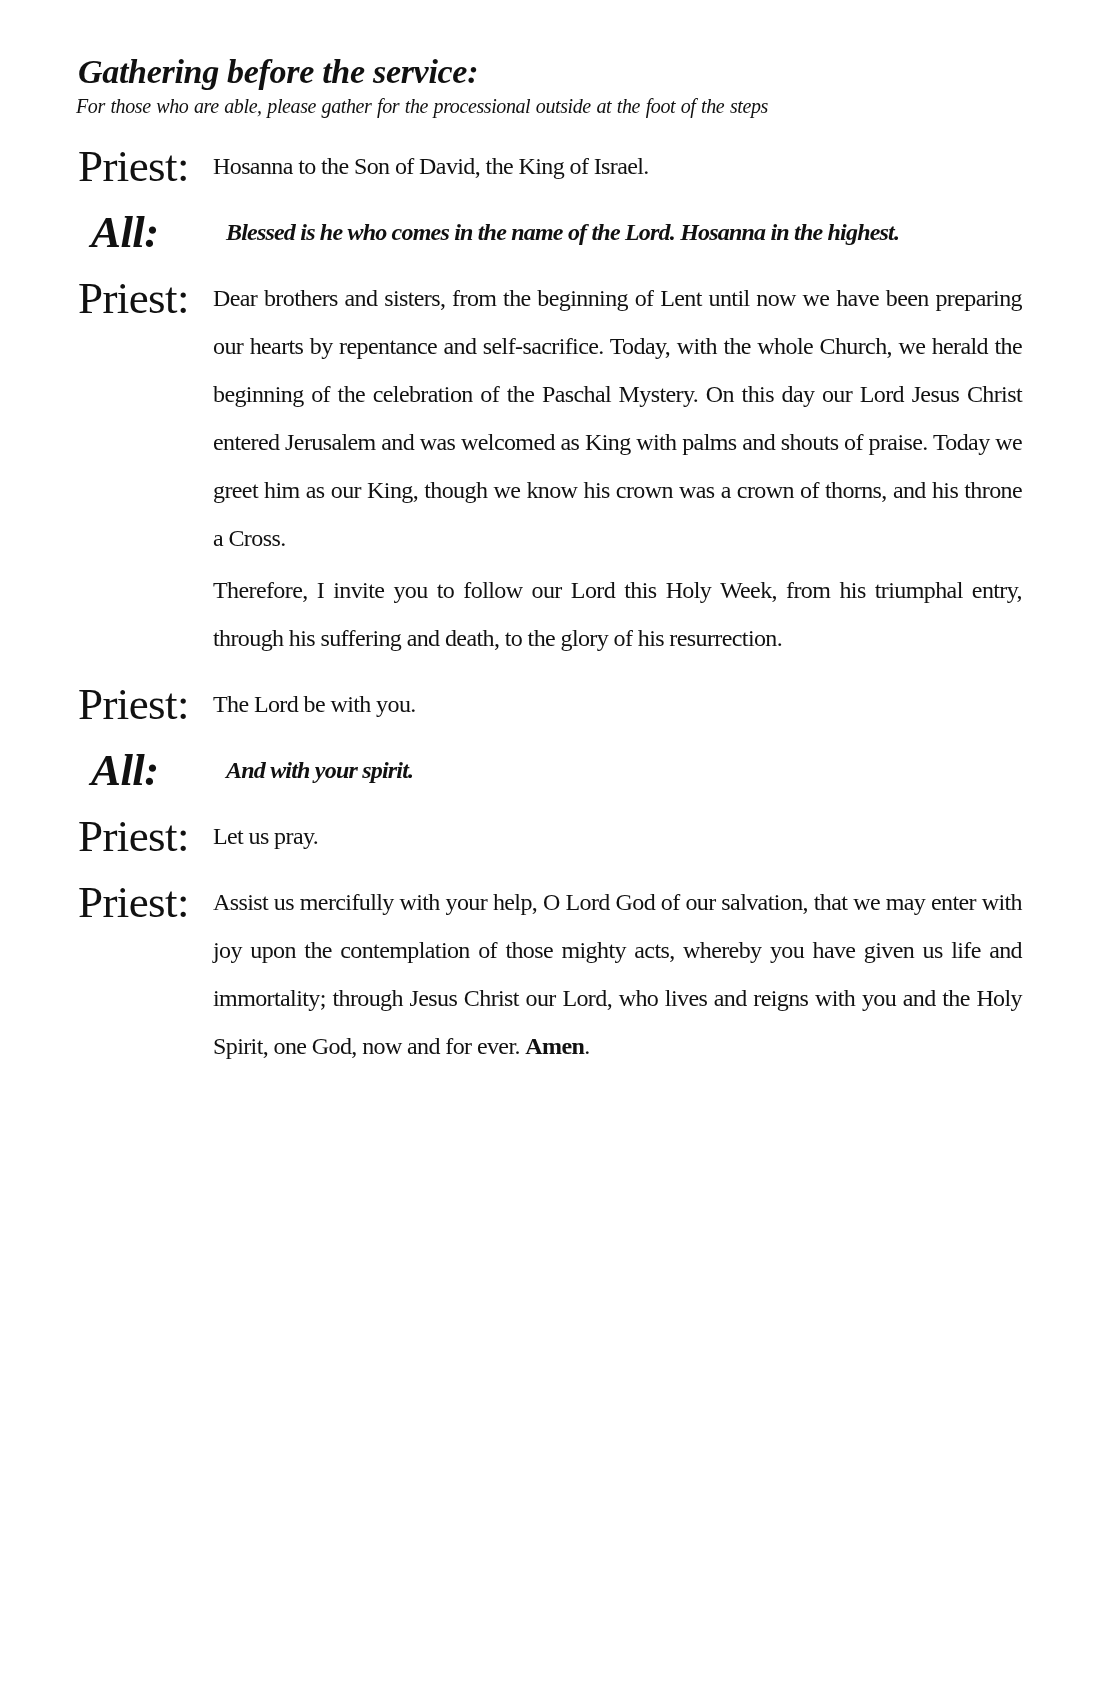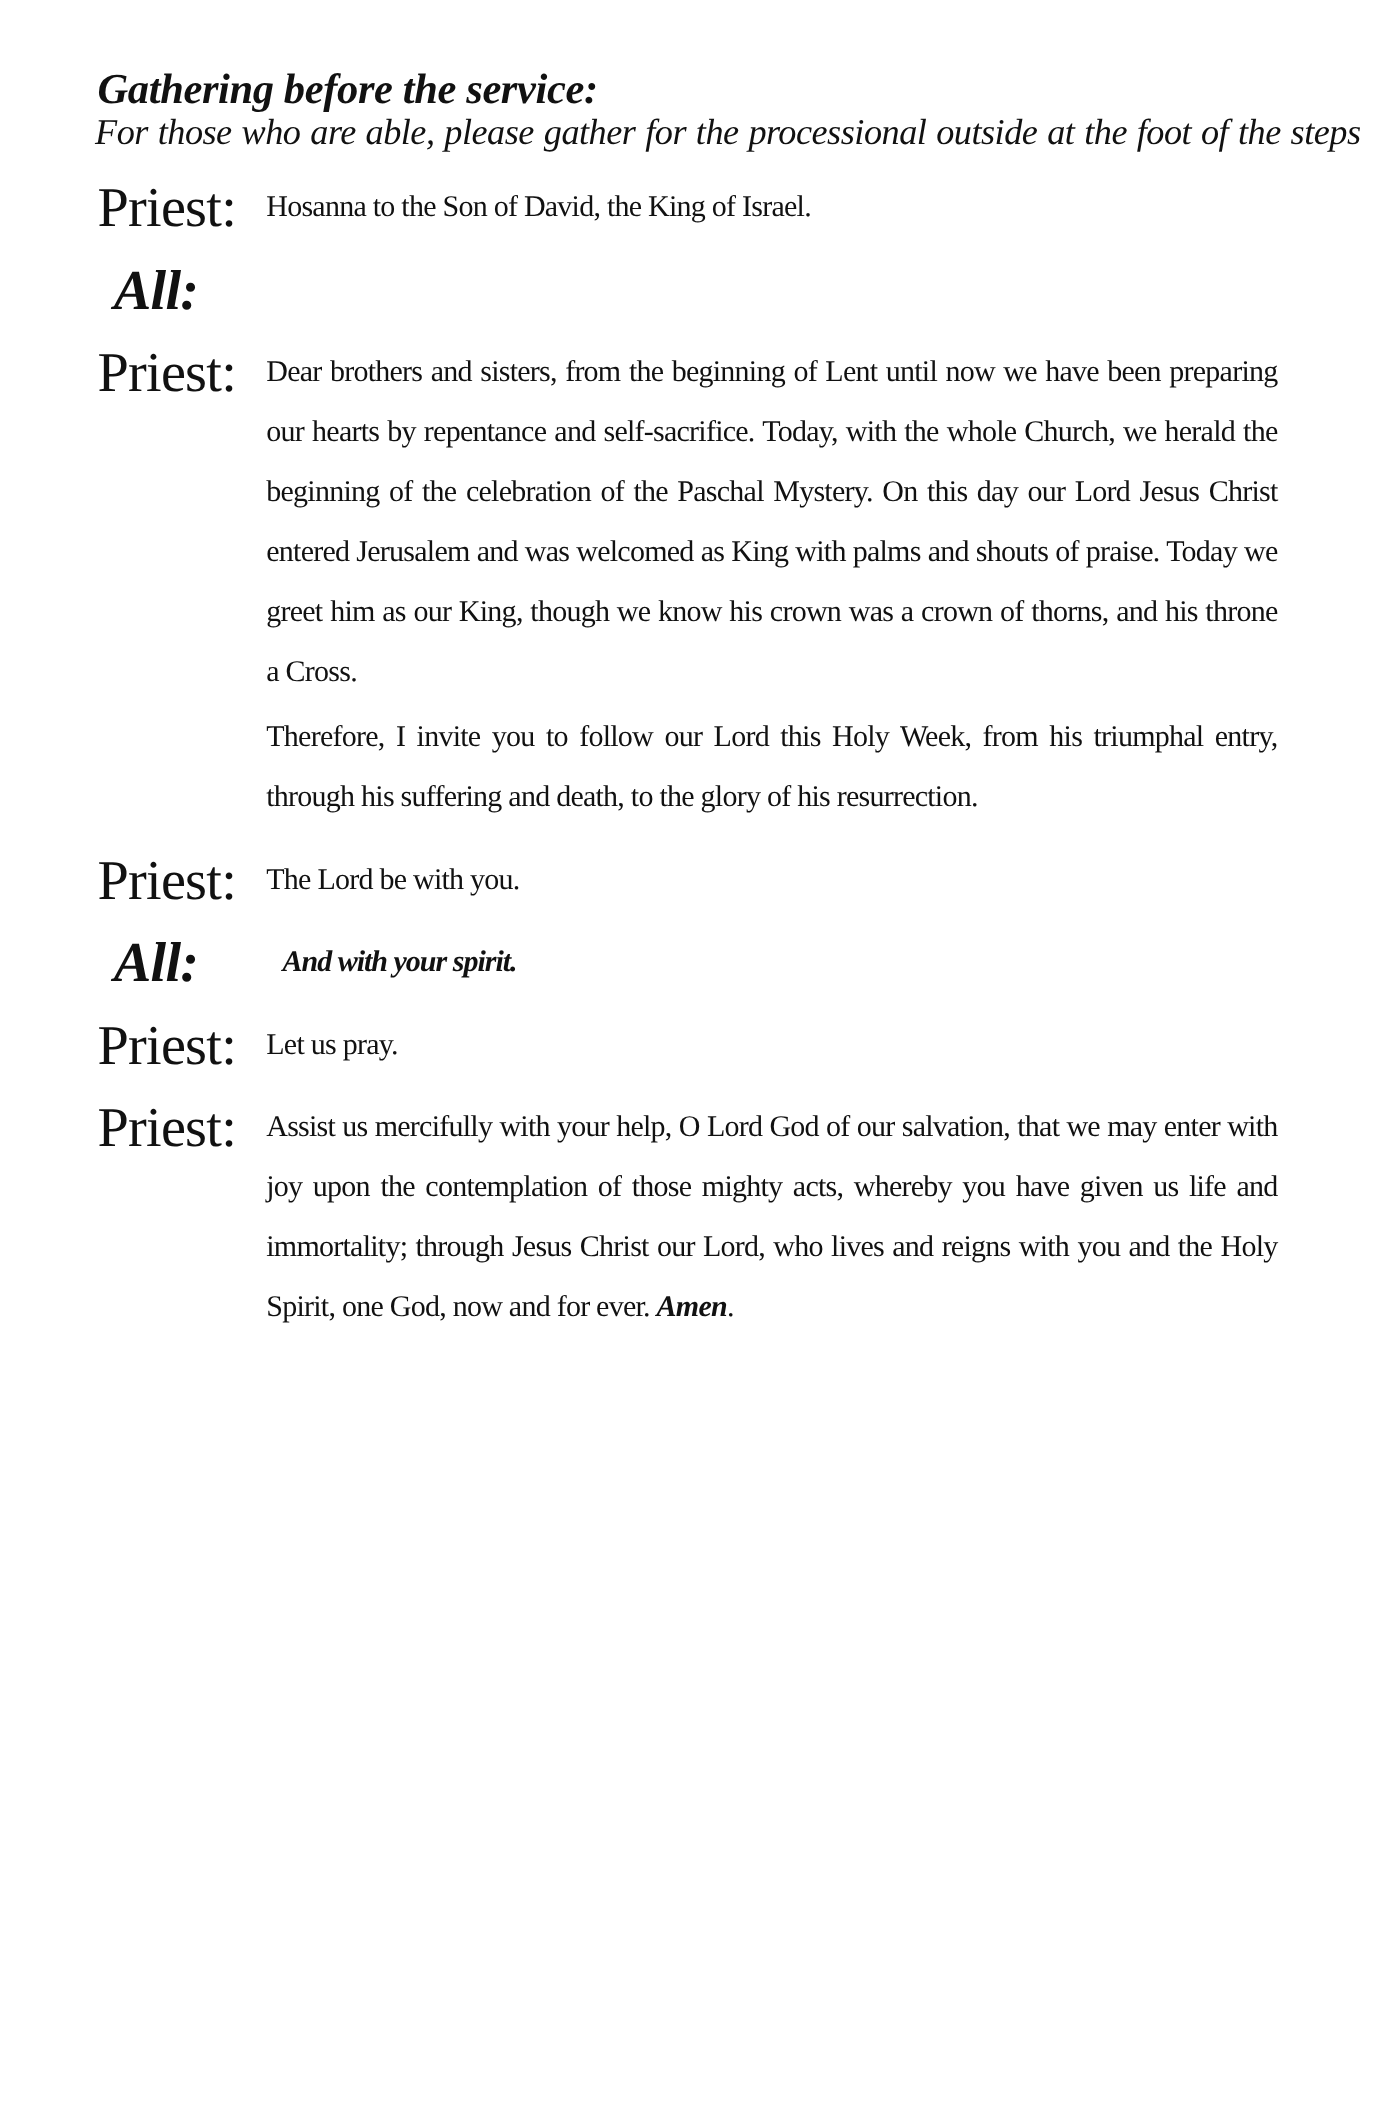--- a/index.html
+++ b/index.html
@@ -23,21 +23,21 @@
   }
   .heading {
     font-size: 34px;
     font-weight: bold;
     font-style: italic;
     line-height: 40px;
     margin: 0;
     letter-spacing: -0.3px;
   }
   .note {
-    font-size: 29px;
+    font-size: 20px;
     font-style: italic;
     line-height: 28px;
     margin: 0 0 0 -2px;
     letter-spacing: -0.4px;
     word-spacing: 1px;
   }
   .note .line { display: block; white-space: nowrap; }
   .liturgy { margin-top: 22px; }
   .block {
     display: flex;
@@ -67,21 +67,21 @@
   }
   .text.plain { text-align: left; }
   .text.response {
     font-weight: bold;
     font-style: italic;
     text-align: left;
     letter-spacing: -0.8px;
   }
   .para { display: block; margin: 0; }
   .para + .para { margin-top: 4px; font-family: Liberation Serif, serif; }
-  .amen { font-weight: bold; font-style: italic; }
+  .amen { font-weight: bold; }
 </style>
 </head>
 <body>
 
 <div class="page">
   <h1 class="heading">Gathering before the service:</h1>
   <p class="note">
     <span class="line">For those who are able, please gather for the processional outside at the foot of the steps</span>
   </p>
 
@@ -89,20 +89,23 @@
 
     <div class="block">
       <div class="speaker">Priest:</div>
       <div class="text plain">
         <span class="para">Hosanna to the Son of David, the King of Israel.</span>
       </div>
     </div>
 
     <div class="block">
       <div class="speaker all">All:</div>
+      <div class="text response">
+        <span class="para">Blessed is he who comes in the name of the Lord. Hosanna in the highest.</span>
+      </div>
     </div>
 
     <div class="block">
       <div class="speaker">Priest:</div>
       <div class="text">
         <span class="para">Dear brothers and sisters, from the beginning of Lent until now we have been preparing our hearts by repentance and self-sacrifice. Today, with the whole Church, we herald the beginning of the celebration of the Paschal Mystery. On this day our Lord Jesus Christ entered Jerusalem and was welcomed as King with palms and shouts of praise. Today we greet him as our King, though we know his crown was a crown of thorns, and his throne a Cross.</span>
         <span class="para">Therefore, I invite you to follow our Lord this Holy Week, from his triumphal entry, through his suffering and death, to the glory of his resurrection.</span>
       </div>
     </div>
 

